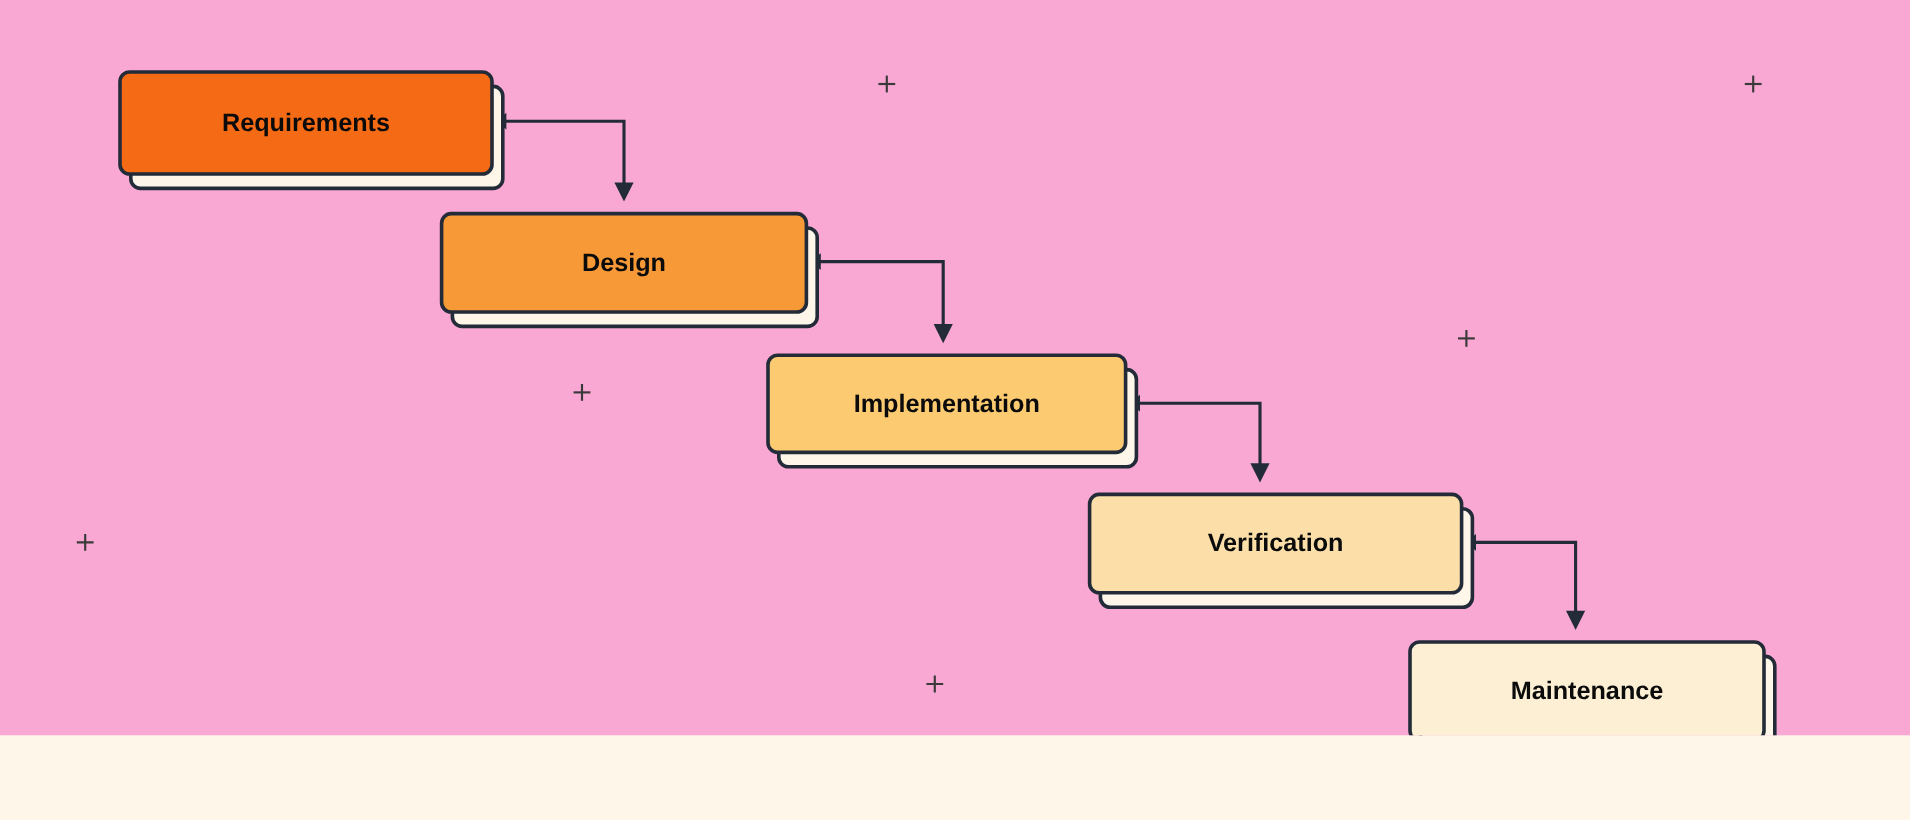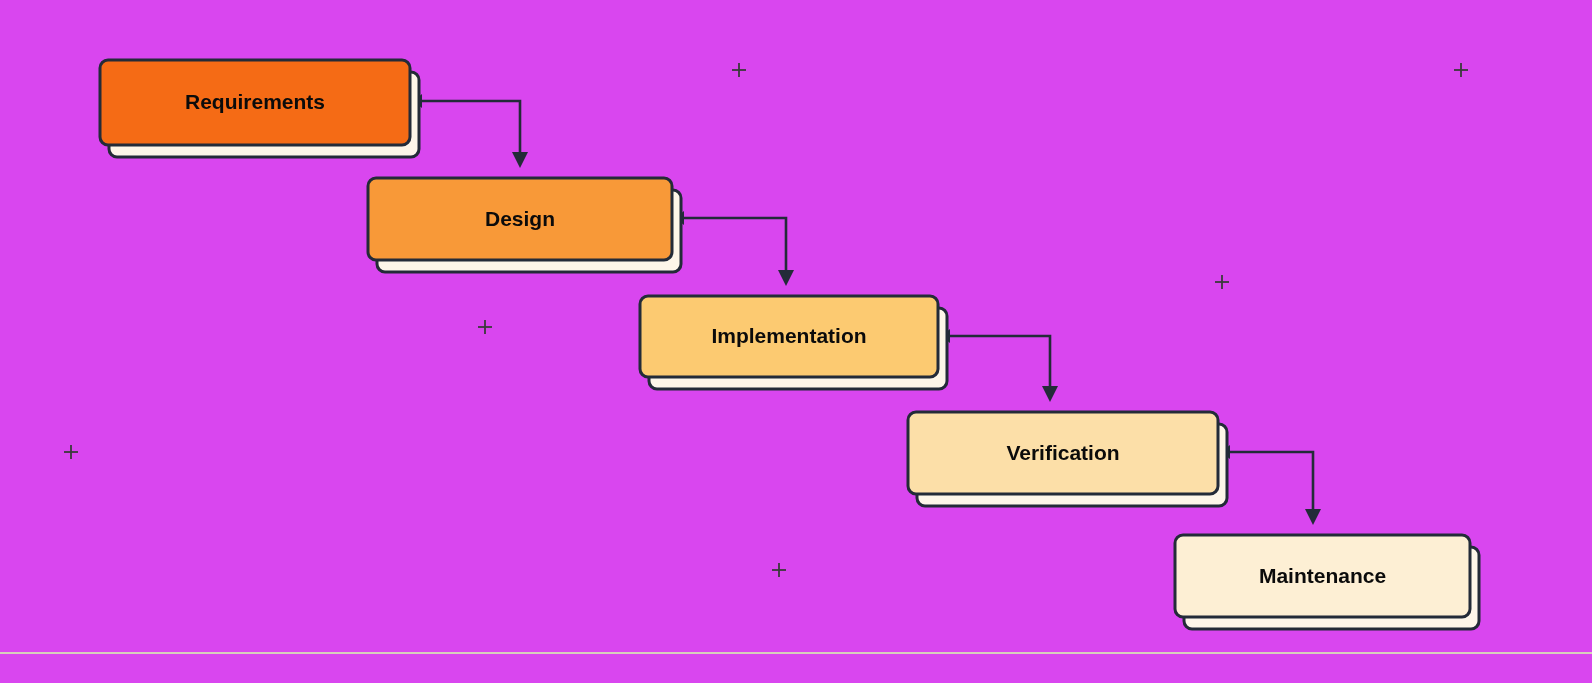--- a/index.html
+++ b/index.html
@@ -7,22 +7,22 @@
     margin: 0;
     padding: 0;
     background: #FDF6E9;
   }
   body {
     font-family: "Liberation Sans", sans-serif;
   }
   #canvas {
     position: relative;
     width: 1592px;
-    height: 683px;
-    background: #d946ef;
+    height: 613px;
+    background: #f9a8d4;
     overflow: hidden;
   }
   #diagram-svg {
     position: absolute;
     left: 0;
     top: 0;
     width: 1592px;
     height: 683px;
     display: block;
   }

